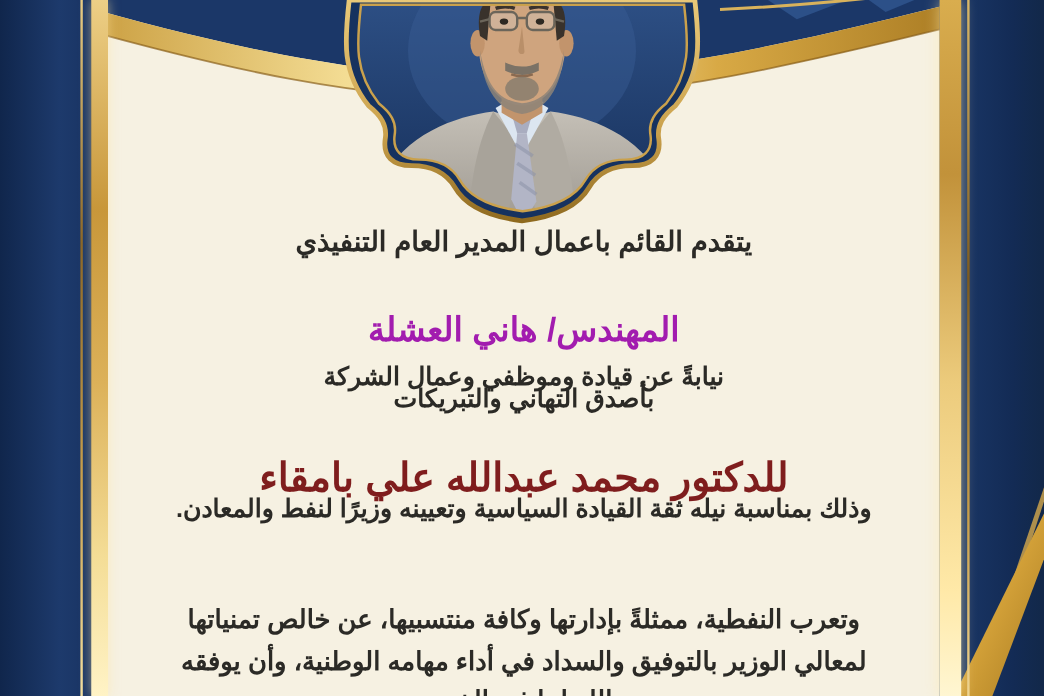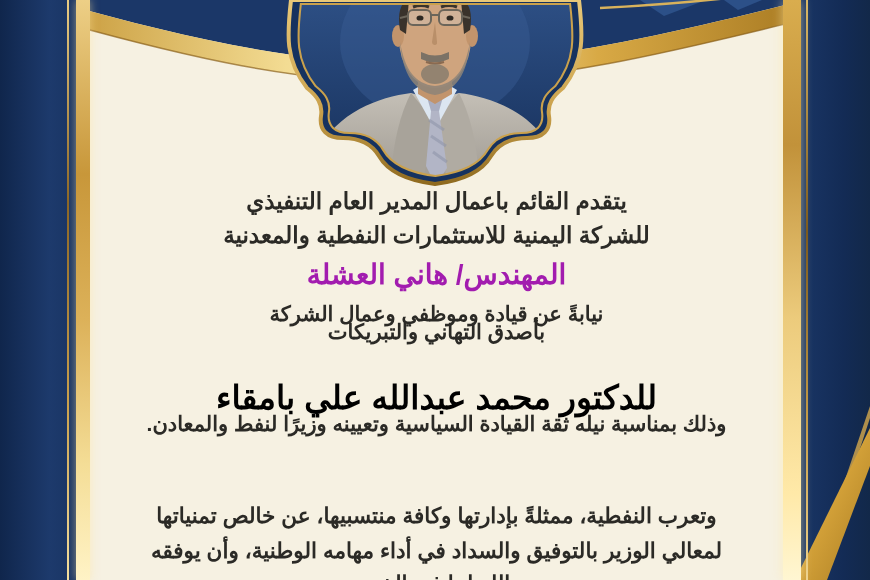--- a/index.html
+++ b/index.html
@@ -29,21 +29,21 @@
   #portrait-frame{position:absolute;left:279px;top:0;width:312px;height:198px;z-index:5;}
   
   #content{position:absolute;left:92px;right:89px;top:0;height:580px;z-index:6;
     direction:rtl;text-align:center;color:#2b2a26;}
   .tline{position:absolute;left:0;right:0;font-weight:bold;white-space:nowrap;}
   .l-intro1   {top:188px;font-size:23px;}
   .l-intro2   {top:222px;font-size:23px;}
   .l-sender   {top:258px;font-size:28px;color:#a21caf;}
   .l-behalf   {top:302px;font-size:21px;}
   .l-greet    {top:320px;font-size:21px;}
-  .l-recipient{top:378px;font-size:33px;color:#000000;}
+  .l-recipient{top:378px;font-size:33px;color:#7f1d1d;}
   .l-occasion {top:412px;font-size:21px;}
   .l-wishes1  {top:503px;font-size:21.5px;}
   .l-wishes2  {top:538px;font-size:21.5px;}
   .l-partial  {top:571px;font-size:21.5px;}
 </style>
 </head>
 <body>
 
 <div id="poster">
 
@@ -147,21 +147,20 @@
       <path d="M147,62 Q156,65 165,62" stroke="#8a6a50" stroke-width="2" fill="none"></path>
       <path d="M121,42 C123,74 136,92 156,95 C176,92 189,74 191,42 C186,70 176,84 156,86 C136,84 126,70 121,42 Z" fill="#8d8478" opacity="0.85"></path>
       <ellipse cx="156" cy="74" rx="14" ry="10" fill="#837a6d" opacity="0.8"></ellipse>
     </g>
 
     <path transform="translate(10.6,4) scale(0.935)" d="M12,0 C8,35 6,60 28,88 C38,96 44,104 42,116 C40,130 48,138 64,138 C84,138 94,146 100,156 C108,170 124,180 156,184 C188,180 204,170 212,156 C218,146 228,138 248,138 C264,138 272,130 270,116 C268,104 274,96 284,88 C306,60 304,35 300,0 Z" fill="none" stroke="#caa14c" stroke-width="2.2"></path>
   </svg>
 
   <div id="content">
     <div class="tline l-intro1">يتقدم القائم باعمال المدير العام التنفيذي</div>
-    <div class="tline l-intro2">للشركة اليمنية للاستثمارات النفطية والمعدنية</div>
     <div class="tline l-sender">المهندس/ هاني العشلة</div>
     <div class="tline l-behalf">نيابةً عن قيادة وموظفي وعمال الشركة</div>
     <div class="tline l-greet">بأصدق التهاني والتبريكات</div>
     <div class="tline l-recipient">للدكتور محمد عبدالله علي بامقاء</div>
     <div class="tline l-occasion">وذلك بمناسبة نيله ثقة القيادة السياسية وتعيينه وزيرًا لنفط والمعادن.</div>
     <div class="tline l-wishes1">وتعرب النفطية، ممثلةً بإدارتها وكافة منتسبيها، عن خالص تمنياتها</div>
     <div class="tline l-wishes2">لمعالي الوزير بالتوفيق والسداد في أداء مهامه الوطنية، وأن يوفقه</div>
     <div class="tline l-partial">الله لما فيه الخير</div>
   </div>
 

